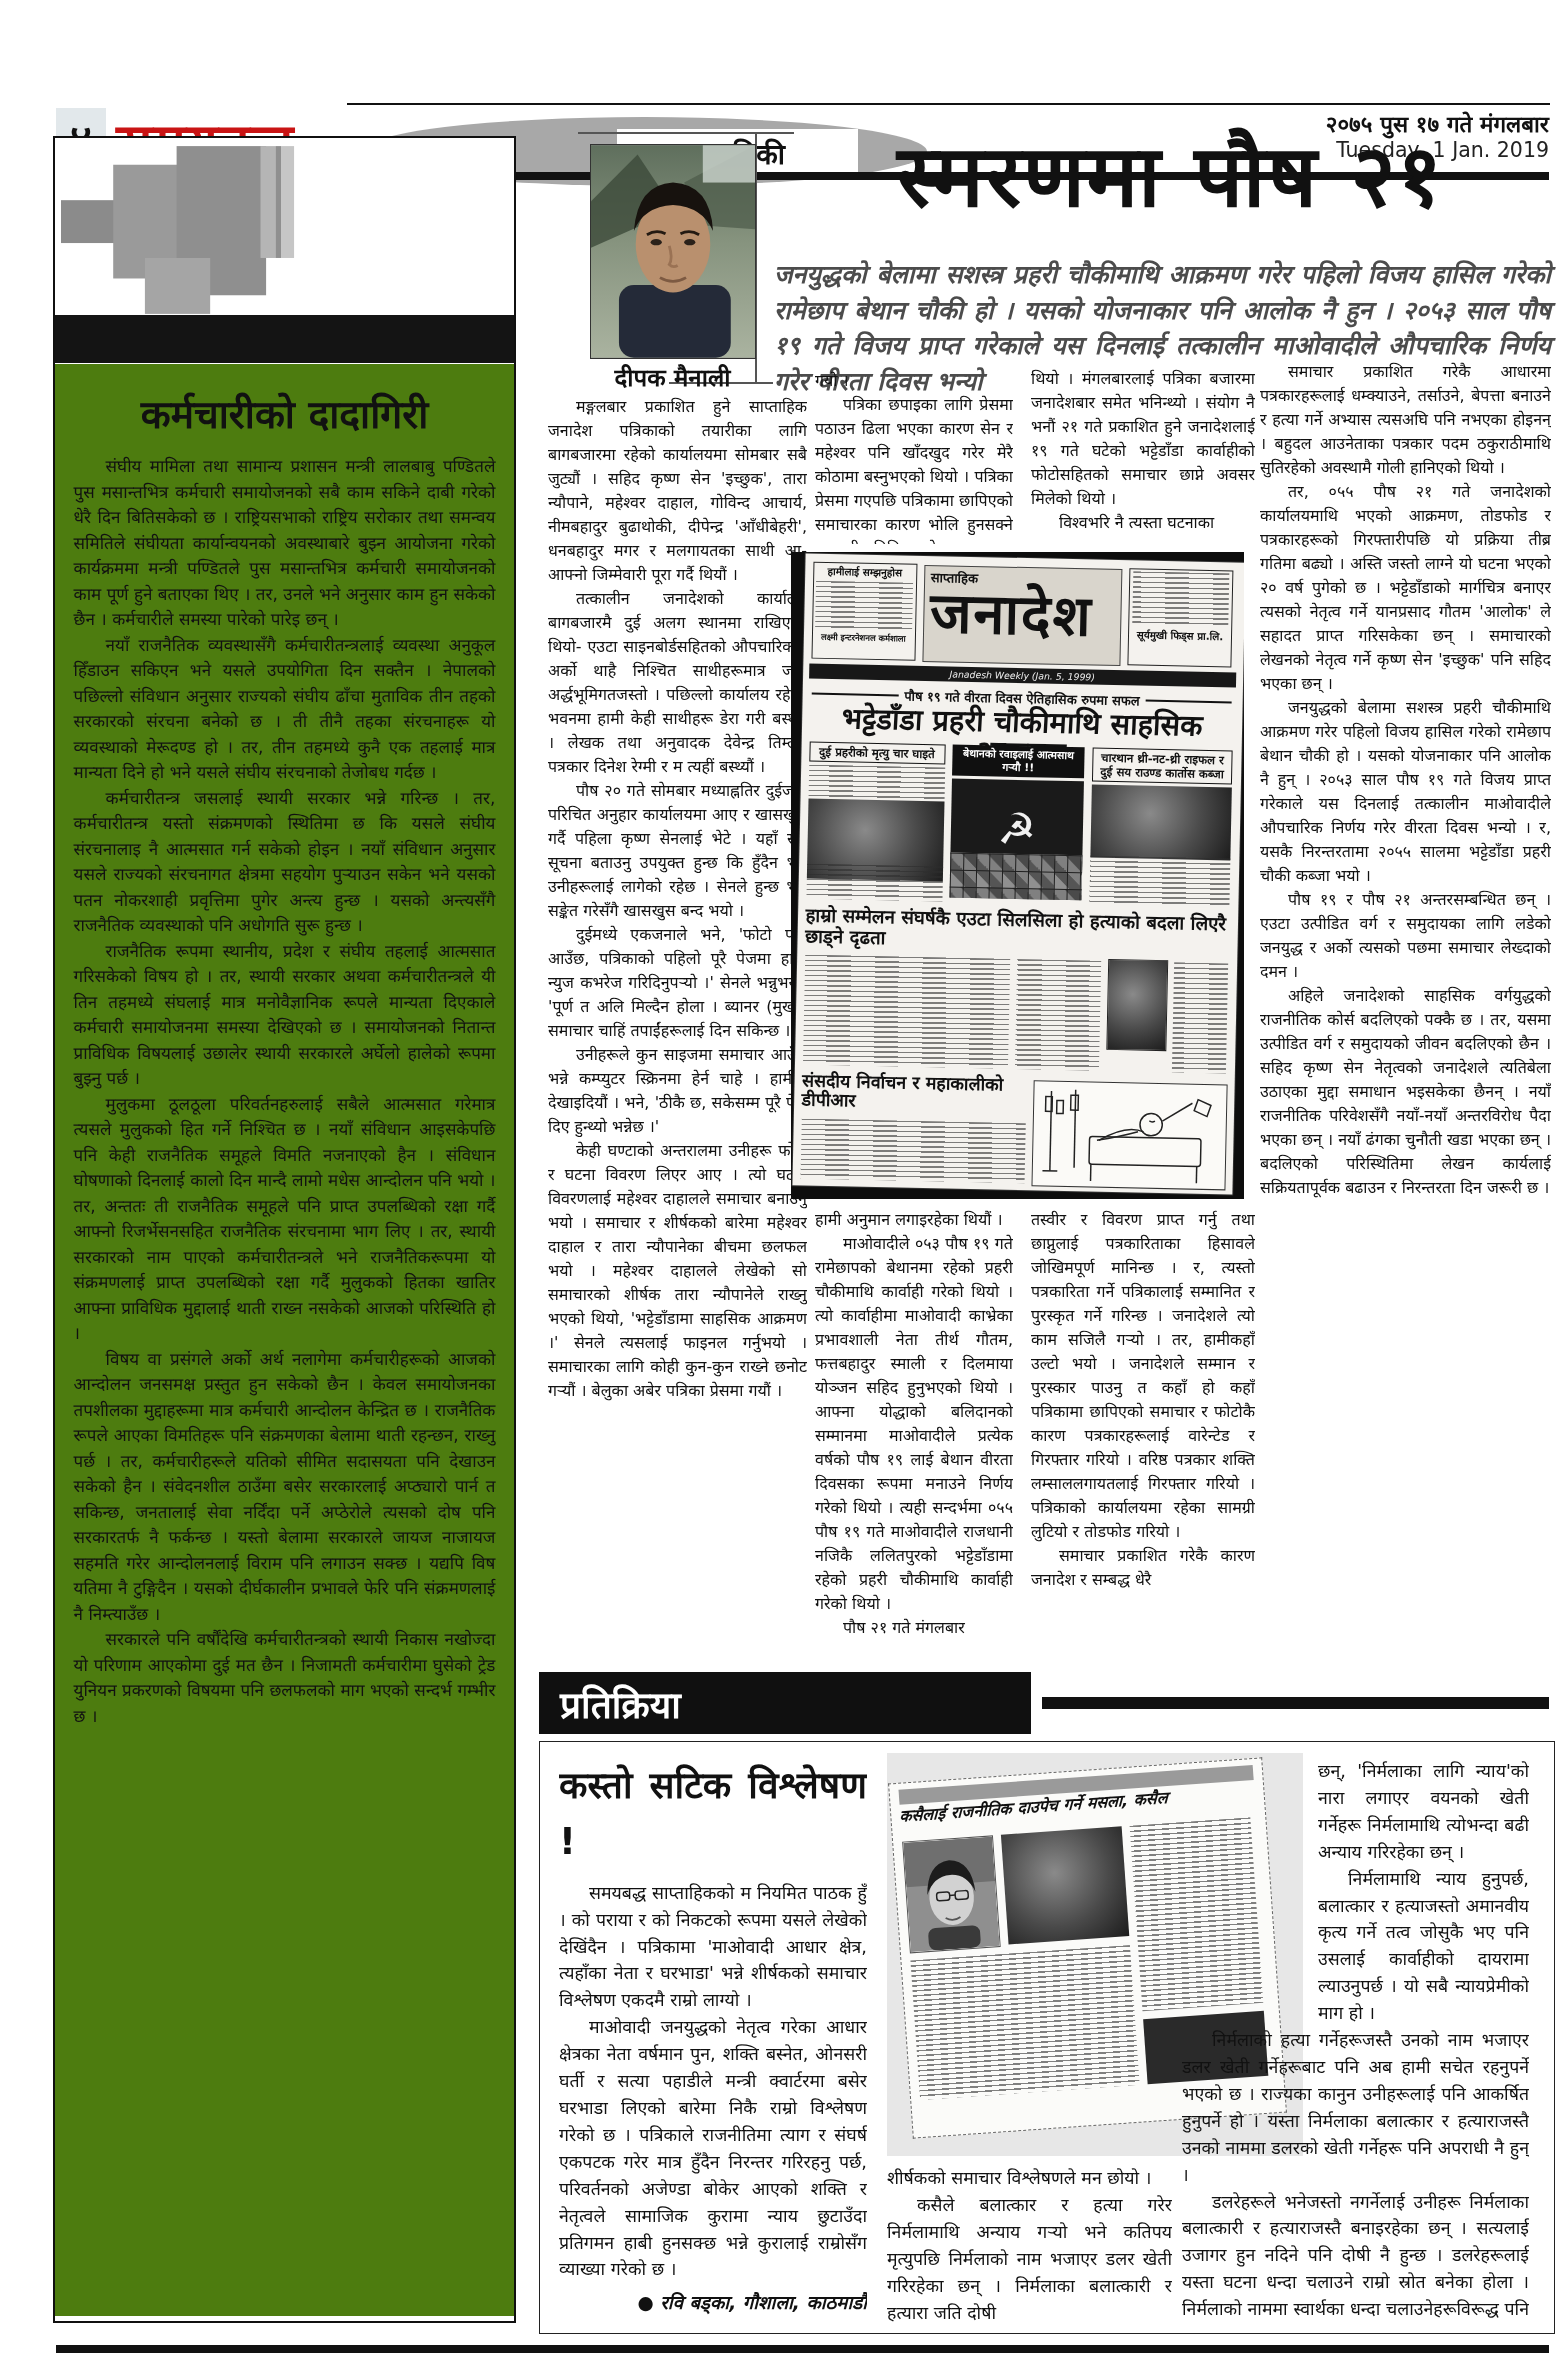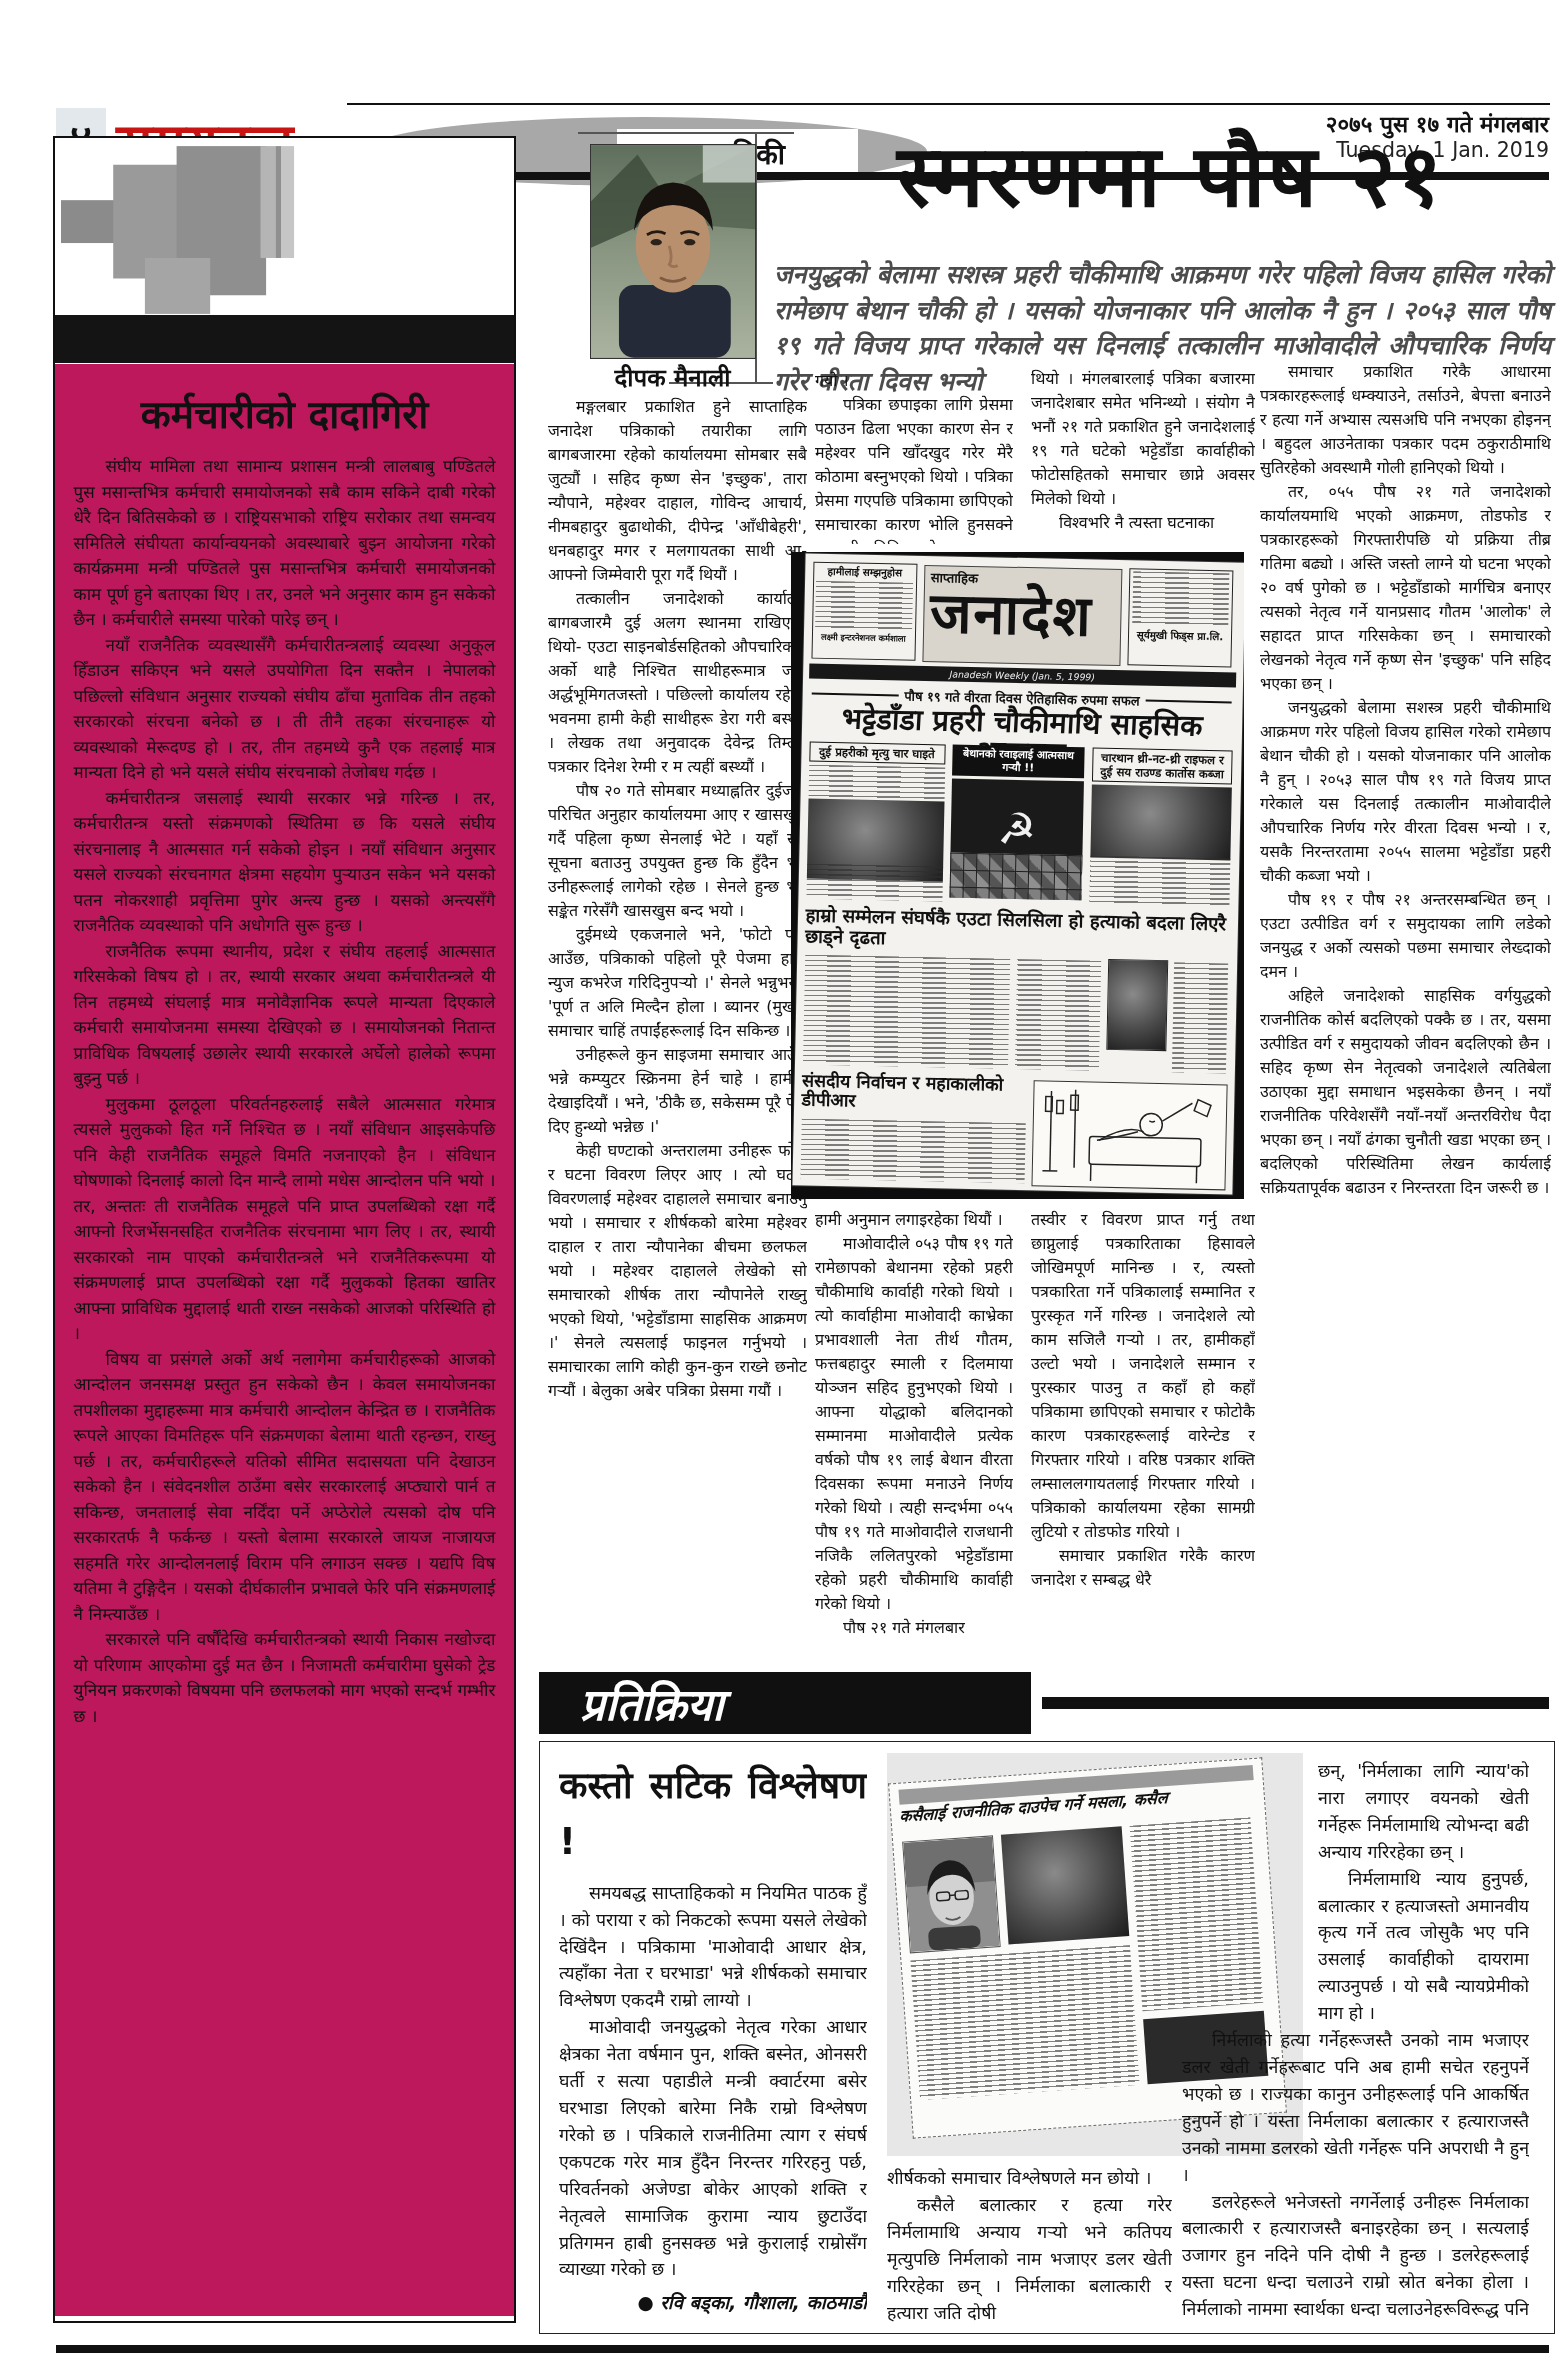--- a/index.html
+++ b/index.html
@@ -11,21 +11,21 @@
   .pageno{background:#e2e8eb;color:#111;font-weight:700;font-size:41px;display:flex;align-items:center;justify-content:center;}
   .masthead{color:#c91414;font-weight:900;font-size:54px;letter-spacing:0.9px;}
   .ellipse{background:#a8a8a8;border-radius:50%;}
   .sectionlabel{background:#fff;font-weight:700;font-size:28px;display:flex;align-items:center;justify-content:center;}
   .date-np{font-weight:700;font-size:22.4px;text-align:right;}
   .date-en{font-size:20.5px;text-align:right;color:#222;}
   
   .edbox{border:2.8px solid #101010;background:#fff;}
   .edbar{background:#7b7b7b;color:#fff;font-weight:800;font-size:50px;display:flex;align-items:center;justify-content:flex-end;padding-right:24px;box-sizing:border-box;}
   .edblack{background:#141414;}
-  .edcontent{background:#be185d;box-sizing:border-box;padding:22.4px 18.6px;overflow:hidden;}
+  .edcontent{background:#4d7c0f;box-sizing:border-box;padding:22.4px 18.6px;overflow:hidden;}
   .edhead{font-size:39px;font-weight:900;text-align:center;margin:0 0 15px 0;}
   .edcontent p{font-size:17px;line-height:1.5;text-align:justify;text-indent:32px;margin:0;}
   
   .crop{background:#555;}
   .photoframe{border:0.9px solid #333;overflow:hidden;background:#888;}
   .caption{font-weight:700;font-size:24px;text-align:center;}
   .bigheadline{font-size:86px;font-weight:900;text-align:center;letter-spacing:1.9px;line-height:1.05;}
   .lede{font-size:25px;font-weight:700;font-style:italic;color:#4c4c4c;line-height:1.42;text-align:justify;}
   .bodycol{font-size:16px;line-height:1.5;text-align:justify;overflow:hidden;}
   .bodycol p{margin:0;text-indent:28px;}
@@ -42,21 +42,21 @@
   .clip-masthead{font-weight:900;font-size:56px;line-height:.95;letter-spacing:1.9px;}
   .clip-datebar{background:#181818;color:#eee;font-size:9.3px;font-style:italic;display:flex;align-items:center;justify-content:center;}
   .clip-kicker{font-weight:800;font-size:13px;text-align:center;}
   .clip-headline{font-weight:900;font-size:29px;line-height:1.05;text-align:center;transform:skewX(-2deg);}
   .clip-sub{font-weight:800;font-size:11.7px;line-height:1.2;border:1.4px solid #111;padding:1.9px 3.7px;text-align:center;}
   .clip-sub-inv{font-weight:800;font-size:10.7px;line-height:1.2;background:#101010;color:#fff;padding:2.8px 3.7px;text-align:center;}
   .clip-mid{font-weight:900;font-size:18.6px;line-height:1.15;}
   .clip-bottom{font-weight:900;font-size:17.7px;line-height:1.1;}
   .collage{background-color:#666;background-image:linear-gradient(90deg,#1e1e1e 1.4px,transparent 1.4px),linear-gradient(#1e1e1e 1.4px,transparent 1.4px),linear-gradient(45deg,#909090 25%,#555 25% 50%,#808080 50% 75%,#4a4a4a 75%);background-size:13px 17px,13px 17px,26px 34px;}
   
-  .rxbanner{background:#101010;color:#fff;font-weight:900;font-size:44px;display:flex;align-items:center;padding-left:41px;box-sizing:border-box;font-style:italic;}
+  .rxbanner{background:#101010;color:#fff;font-weight:900;font-size:37px;display:flex;align-items:center;padding-left:21px;box-sizing:border-box;}
   .rxbox{border:1.9px solid #222;}
   .rxh1{font-size:37px;font-weight:900;margin:0 0 9.3px 0;}
   .rxcol{font-size:17.7px;line-height:1.52;text-align:justify;overflow:hidden;}
   .rxcol p{margin:0;text-indent:30px;}
   .rxcol p.noind{text-indent:0;}
   .byline{font-weight:700;font-style:italic;font-size:18.6px;text-align:right;margin-top:5.6px;}
   .rxclipwrap{background:#e7e7e7;overflow:hidden;}
   .rxclip{position:absolute;left:13px;top:17px;width:373px;height:354px;background:#fbfbf9;border:1.4px dashed #666;
           transform:rotate(-4deg);overflow:hidden;}
   .rxclip-head{font-weight:900;font-style:italic;font-size:16px;transform:skewX(-6deg);line-height:1.15;}

